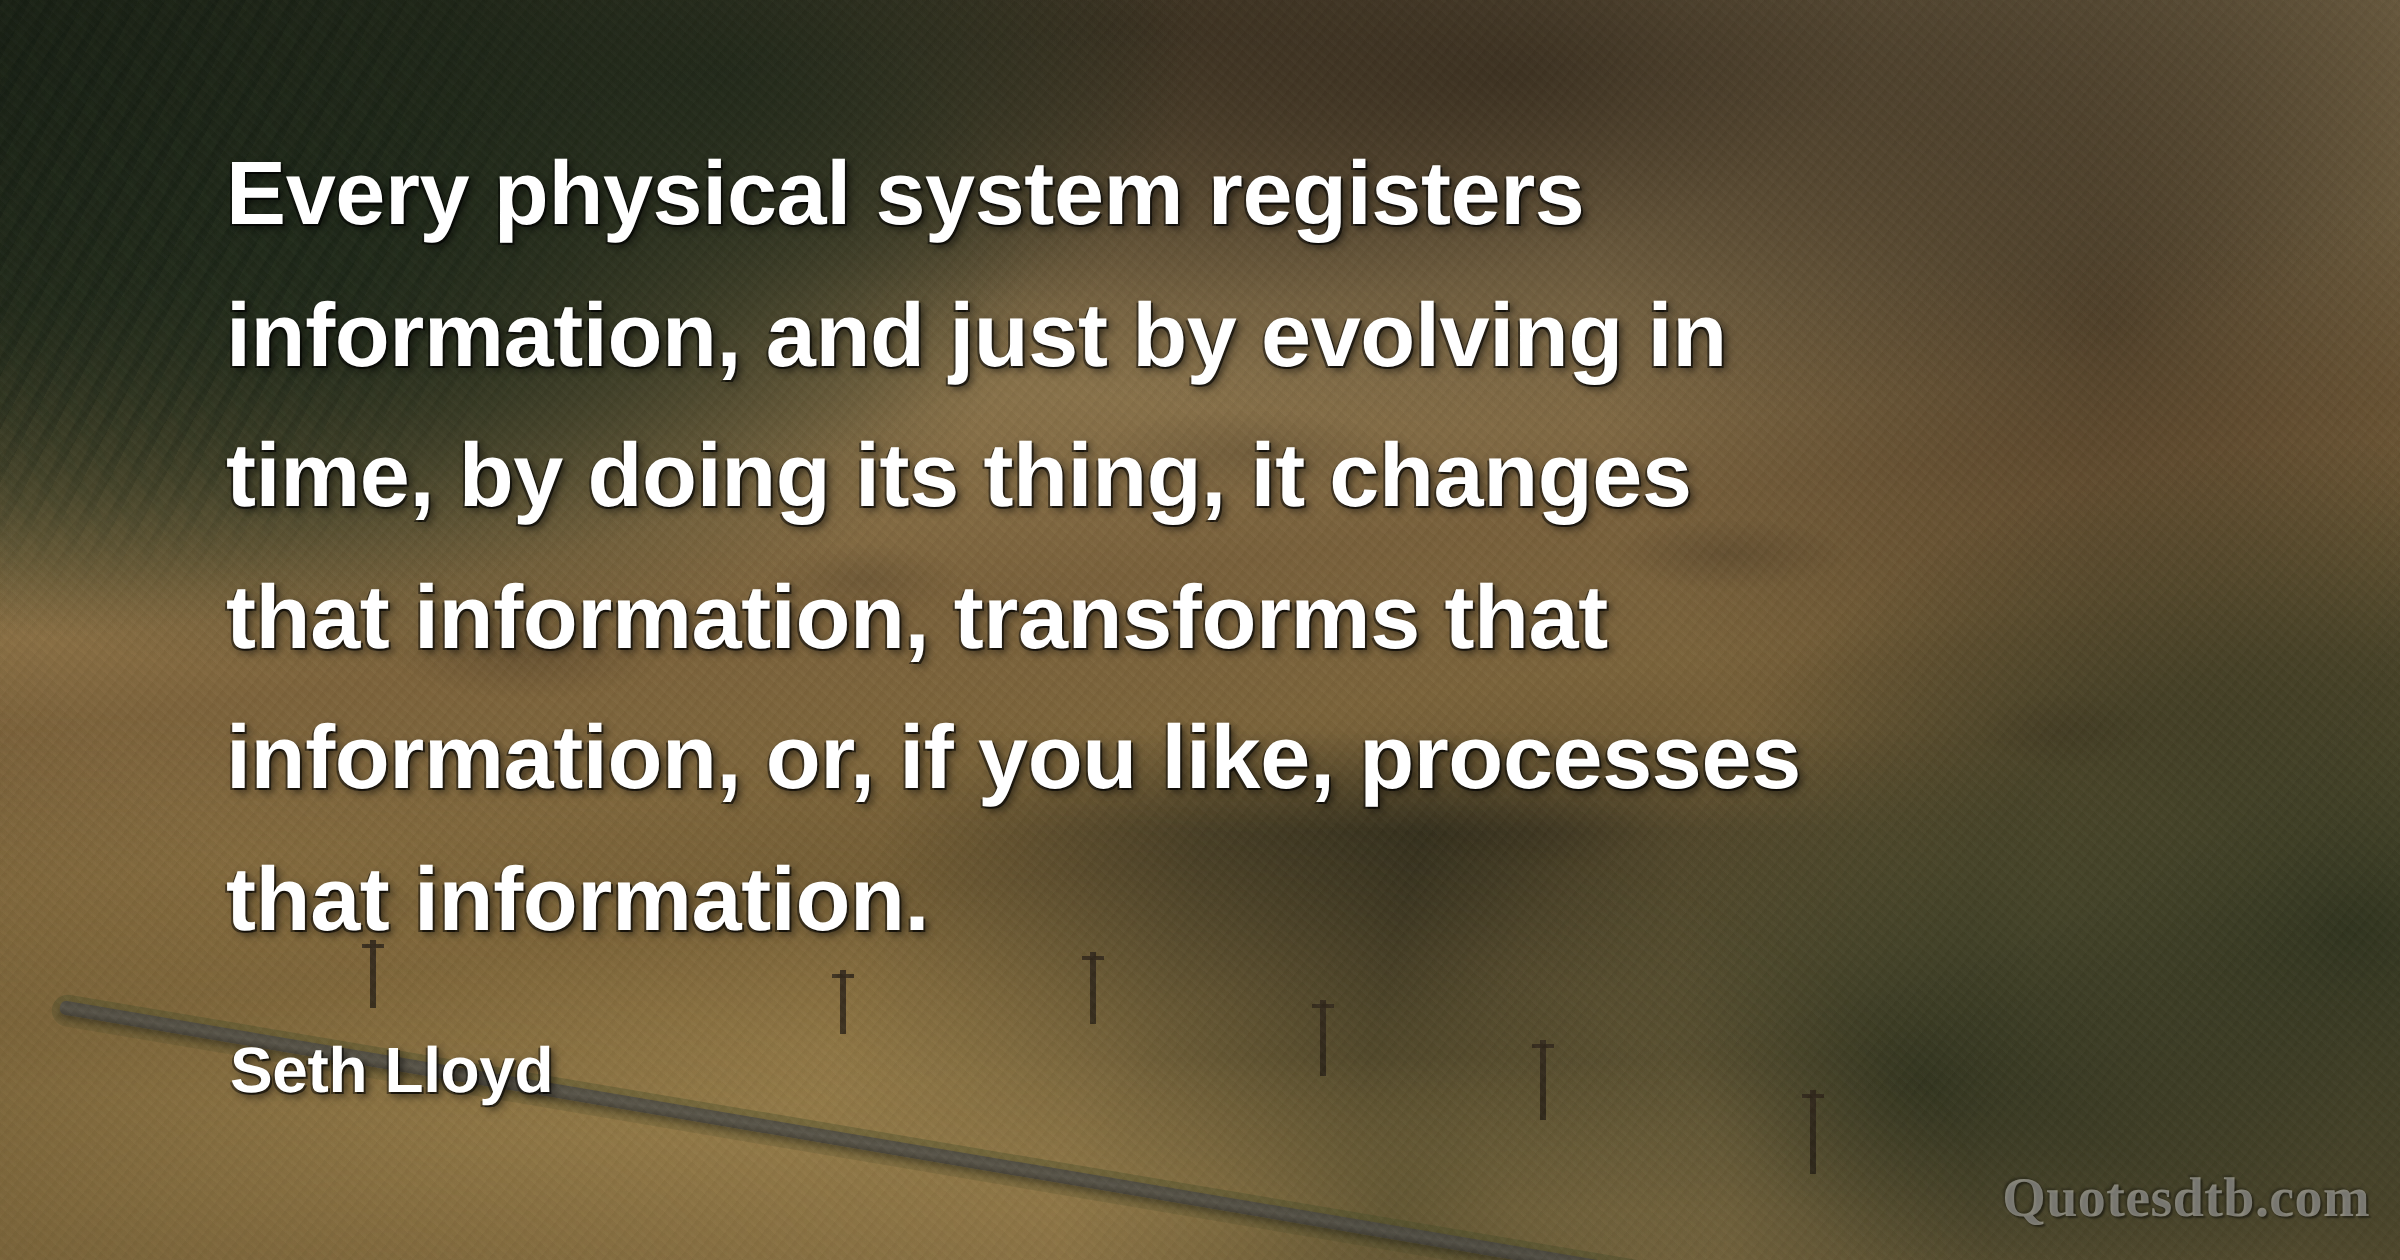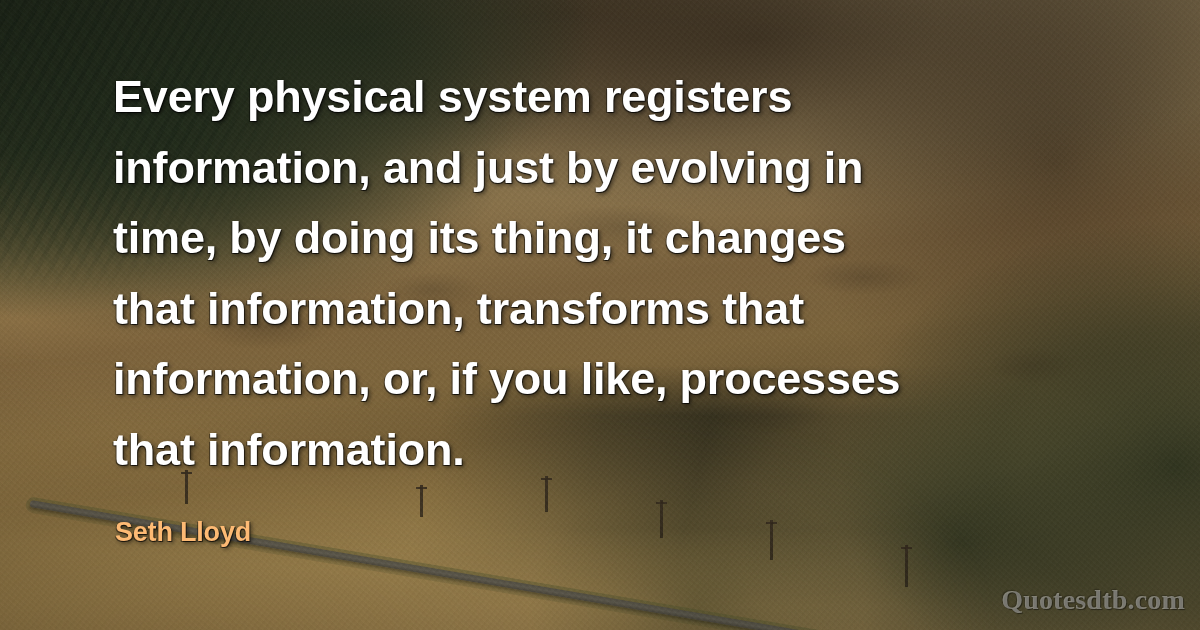--- a/index.html
+++ b/index.html
@@ -198,23 +198,23 @@
        1px 1px 0 rgba(0,0,0,.55),
       -1px 1px 0 rgba(0,0,0,.45),
        2px 2px 4px rgba(0,0,0,.55);
     white-space:pre-line;
   }
 
   .author {
     position:absolute;
     left:115px;
     top:517px;
-    font-size:27px;
+    font-size:32px;
     font-weight:700;
-    color:#fdba74;
+    color:#ffffff;
     letter-spacing:-0.2px;
     text-shadow:
        1px 1px 0 rgba(0,0,0,.55),
       -1px 1px 0 rgba(0,0,0,.40),
        2px 2px 4px rgba(0,0,0,.55);
   }
 
   .watermark {
     position:absolute;
     right:15px;

